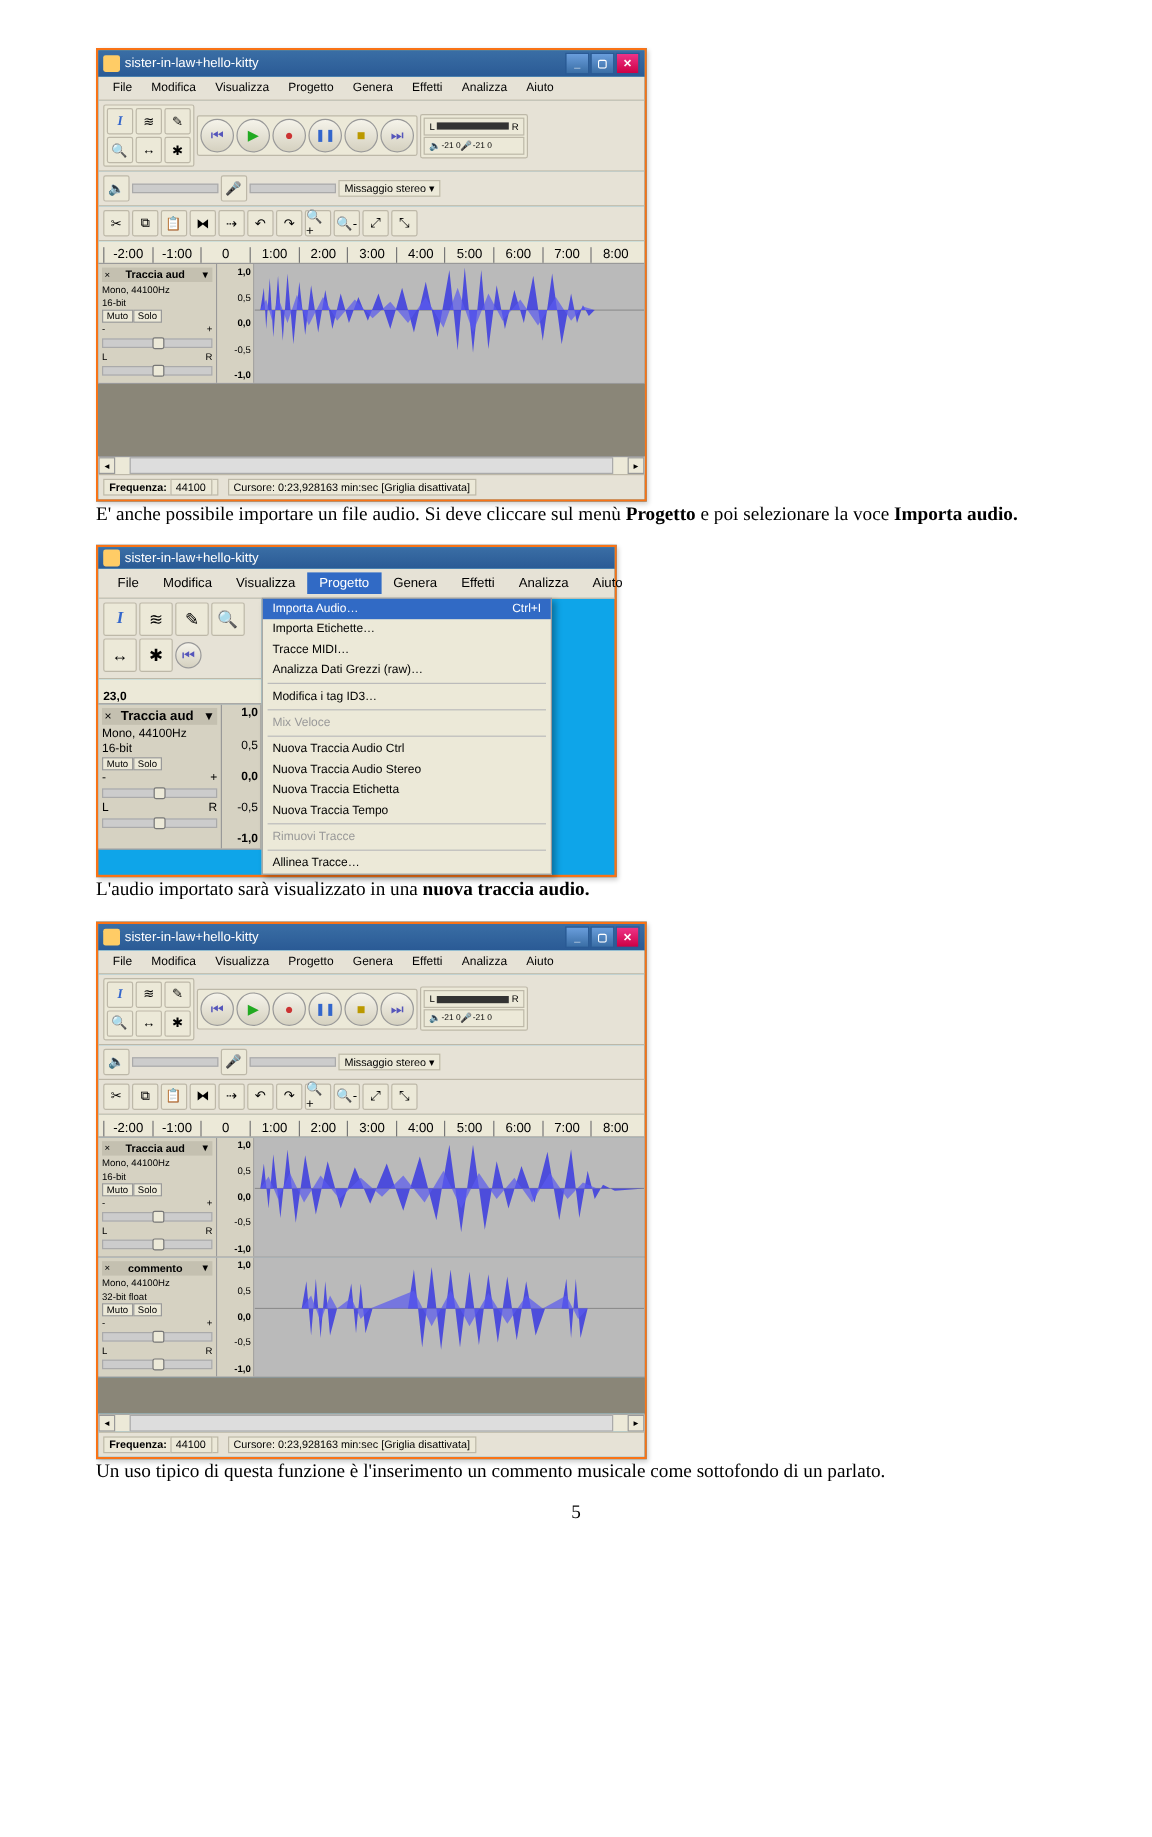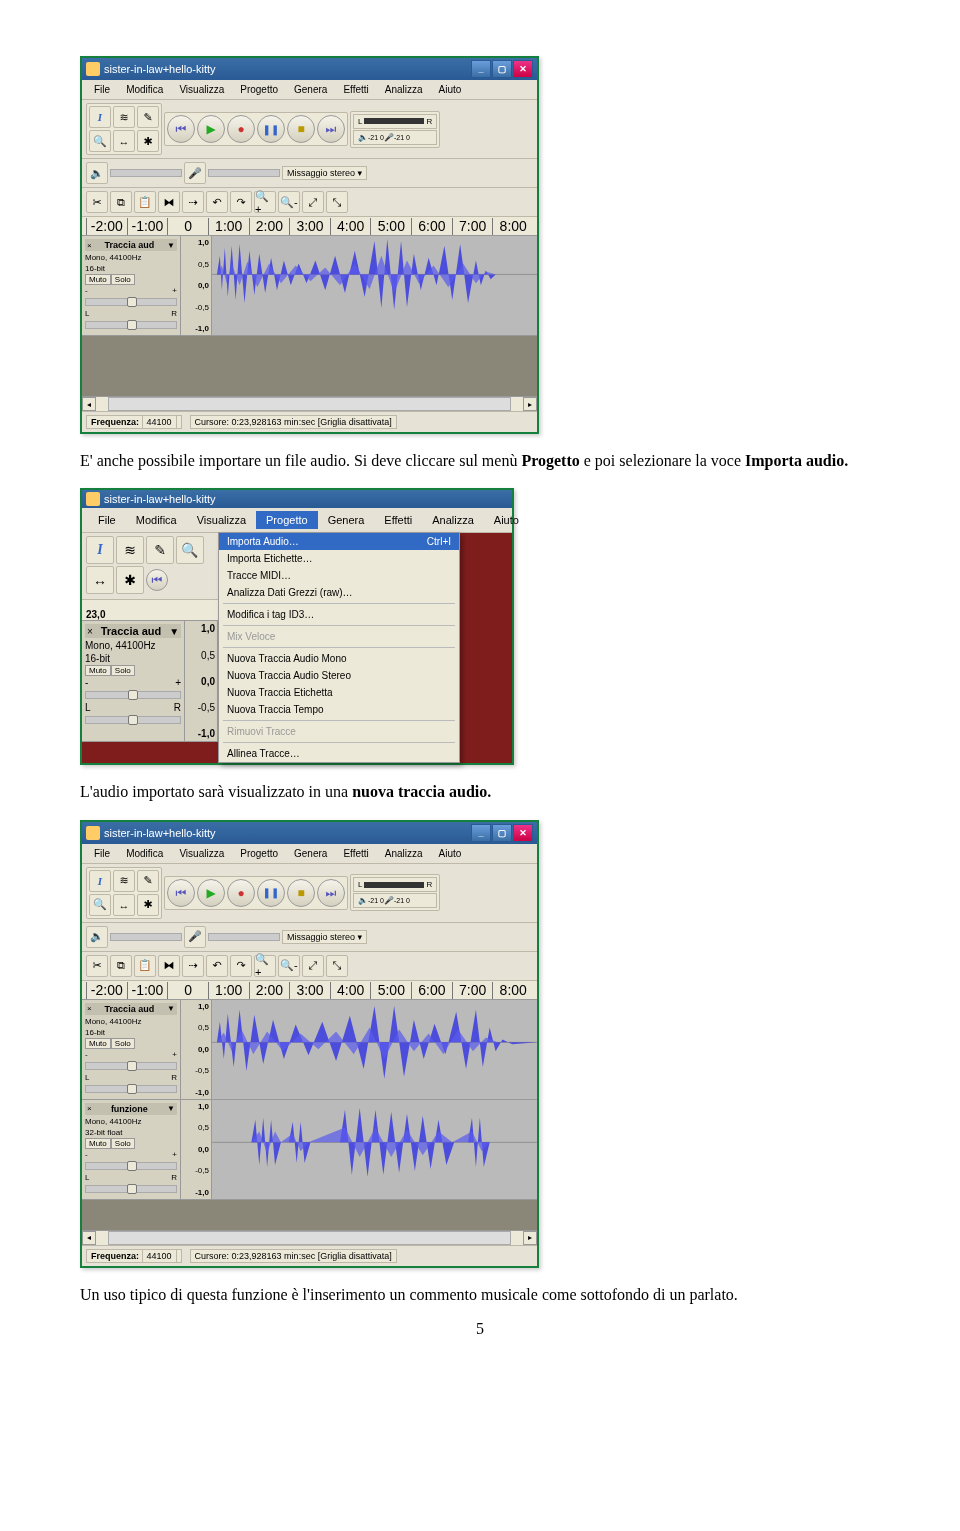--- a/index.html
+++ b/index.html
@@ -1,35 +1,35 @@
 <!DOCTYPE html>
 <html><head>
 <meta charset="utf-8">
 <style>
 body{margin:0;background:#fff;font-family:"Times New Roman",serif;font-size:16px;color:#000;padding:40px 80px 20px 80px;width:800px}
 p{margin:0 0 14px 0;line-height:1.4}
 .page-num{text-align:center;margin-top:10px}
-.screenshot{border:2px solid #15803d;margin:16px 0;font-family:Tahoma,Arial,sans-serif;font-size:10px;background:#7f1d1d;box-shadow:2px 2px 4px rgba(0,0,0,.2)}
+.screenshot{border:2px solid #f97316;margin:0 0;font-family:Tahoma,Arial,sans-serif;font-size:10px;background:#0ea5e9;box-shadow:2px 2px 4px rgba(0,0,0,.2)}
 .titlebar{background:linear-gradient(#3a6ea5,#2a5a95);color:#fff;display:flex;align-items:center;padding:2px 4px;font-size:11px}
 .titlebar .icon{width:14px;height:14px;background:#fc6;border-radius:2px;margin-right:4px;display:inline-block}
 .titlebar .spacer{flex:1}
 .winbtns{display:flex;gap:1px}
 .winbtn{width:18px;height:16px;background:linear-gradient(#6a9edc,#3a6ea5);border:1px solid #2a5a95;color:#fff;display:flex;align-items:center;justify-content:center;font-size:9px;font-weight:bold}
 .winbtn.close{background:linear-gradient(#e38,#c04)}
 .menubar{background:#e6e2d6;display:flex;padding:2px 4px;border-bottom:1px solid #bdb8a8}
 .menuitem{padding:2px 8px;cursor:default}
 .menuitem.active{background:#316ac5;color:#fff}
 .toolbar{background:#e6e2d6;display:flex;align-items:center;padding:3px 4px;gap:2px;border-bottom:1px solid #bdb8a8;flex-wrap:wrap}
 .toolgrp{display:flex;border:1px solid #bdb8a8;background:#ece9d8;padding:2px;gap:2px;border-radius:2px}
 .tbtn{width:20px;height:20px;background:#ece9d8;border:1px solid #bdb8a8;border-radius:2px;display:flex;align-items:center;justify-content:center;font-size:11px}
 .pbtn{width:26px;height:26px;border-radius:50%;background:linear-gradient(#f5f3ea,#d5d1c0);border:1px solid #999;display:flex;align-items:center;justify-content:center;font-size:12px}
 .meter{display:flex;align-items:center;background:#ece9d8;border:1px solid #bdb8a8;padding:2px 4px;font-size:8px}
 .meter .bar{width:60px;height:6px;background:#333;margin:0 2px}
 .mixlabel{background:#ece9d8;border:1px solid #bdb8a8;padding:1px 4px;font-size:9px;display:flex;align-items:center}
-.ruler{background:#ece9d8;border-bottom:1px solid #999;height:18px;display:flex;align-items:flex-end;font-size:14px;position:relative;padding:0 4px}
+.ruler{background:#ece9d8;border-bottom:1px solid #999;height:18px;display:flex;align-items:flex-end;font-size:11px;position:relative;padding:0 4px}
 .ruler span{flex:1;text-align:center;border-left:1px solid #777;padding-bottom:1px}
 .trackrow{display:flex;border-bottom:1px solid #999;background:#bababa;min-height:78px}
 .trackpanel{width:92px;background:#d6d2c2;border-right:1px solid #999;padding:3px;font-size:8px}
 .trackpanel .title{background:#c4c0b0;padding:1px 2px;display:flex;justify-content:space-between;align-items:center}
 .trackpanel .title b{font-size:9px}
 .trackpanel .sm{margin-top:2px}
 .trackpanel button{font-size:8px;padding:0 3px;margin:1px 0;background:#ece9d8;border:1px solid #999}
 .trackpanel .slider{height:6px;background:#ccc;border:1px solid #aaa;position:relative;margin:3px 0}
 .trackpanel .slider::after{content:"";position:absolute;left:45%;top:-2px;width:8px;height:8px;background:#ece9d8;border:1px solid #777;border-radius:2px}
 .scalecol{width:26px;background:#d6d2c2;border-right:1px solid #999;display:flex;flex-direction:column;justify-content:space-between;align-items:flex-end;padding:2px 2px;font-size:8px}
@@ -263,21 +263,21 @@
           <span>Ctrl+I</span>
         </div>
       <div class="ditem">Importa Etichette…</div>
       <div class="ditem">Tracce MIDI…</div>
       <div class="ditem">Analizza Dati Grezzi (raw)…</div>
       <div class="sep"></div>
       <div class="ditem">Modifica i tag ID3…</div>
       <div class="sep"></div>
       <div class="ditem disabled">Mix Veloce</div>
       <div class="sep"></div>
-      <div class="ditem">Nuova Traccia Audio Mono</div>
+      <div class="ditem">Nuova Traccia Audio Ctrl</div>
       <div class="ditem">Nuova Traccia Audio Stereo</div>
       <div class="ditem">Nuova Traccia Etichetta</div>
       <div class="ditem">Nuova Traccia Tempo</div>
       <div class="sep"></div>
       <div class="ditem disabled">Rimuovi Tracce</div>
       <div class="sep"></div>
       <div class="ditem">Allinea Tracce…</div>
     </div>
   </div>
 </div>
@@ -407,21 +407,21 @@
         <path fill="#3a3ae0" opacity="0.85" d="M5,43 L8,22 12,60 16,14 22,68 28,10 35,72 43,15 52,65 62,20 73,60 85,25 98,56 112,22 126,62 140,16 154,70 165,6 175,80 185,6 195,78 205,20 215,60 226,24 237,55 248,12 258,70 268,10 275,68 282,28 288,52 295,40 305,45 330,43 Z"></path>
         <path fill="#5a5af0" opacity="0.7" d="M5,43 L12,33 20,52 30,30 42,55 56,32 72,52 90,34 108,50 126,32 144,55 160,28 175,60 190,30 205,52 220,34 235,55 250,30 265,52 278,38 290,43 330,43 Z"></path>
       </svg>
     </div>
   </div>
 
   <div class="trackrow">
     <div class="trackpanel">
       <div class="title">
           <span>×</span>
-          <b>funzione</b>
+          <b>commento</b>
           <span>▼</span>
         </div>
       <div class="sm">Mono, 44100Hz</div>
       <div class="sm">32-bit float</div>
       <div><button>Muto</button><button>Solo</button></div>
       <div style="display:flex;justify-content:space-between">
           <span>-</span>
           <span>+</span>
         </div>
       <div class="slider"></div>

